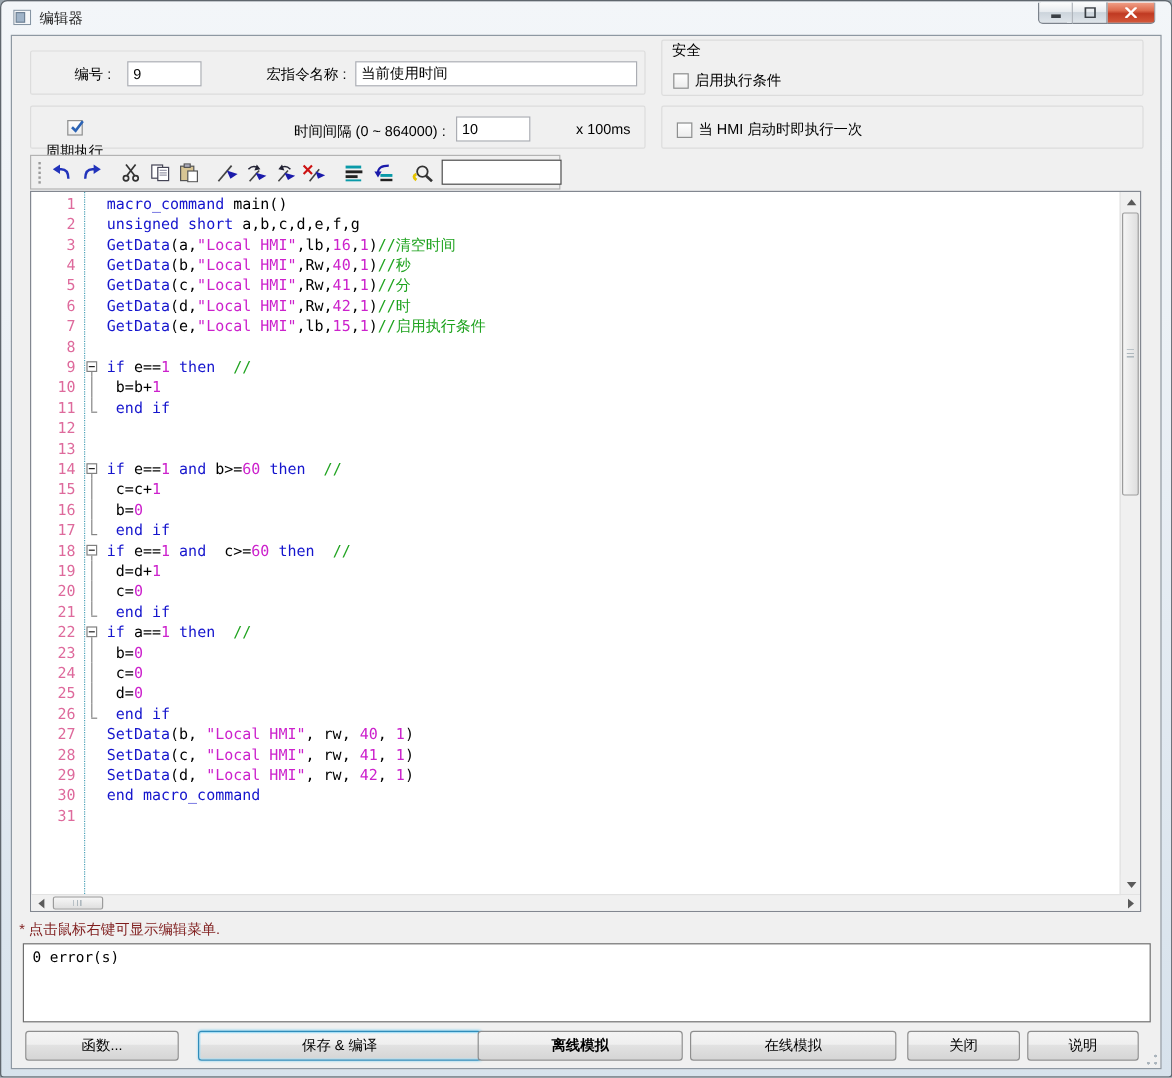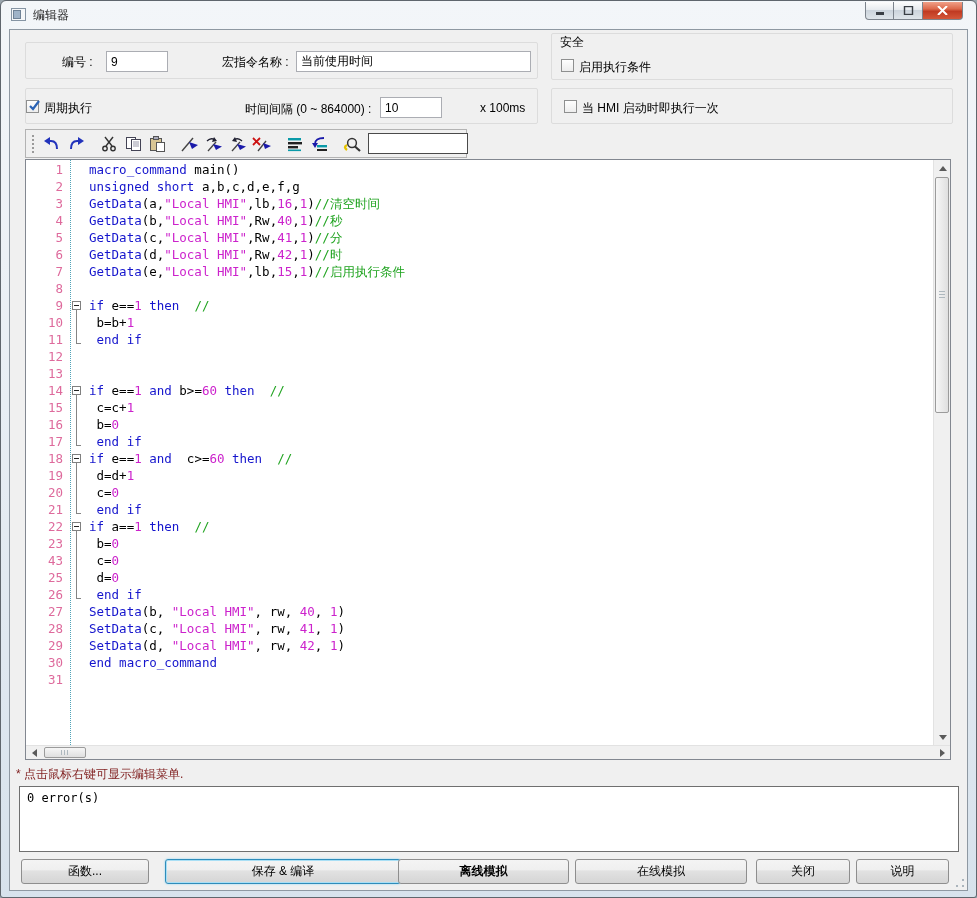--- a/index.html
+++ b/index.html
@@ -14,21 +14,21 @@
   .wc{height:18px;border:1px solid #7c838c;border-top:none;display:flex;align-items:center;justify-content:center;}
   .wc-min{width:29px;border-radius:0 0 0 4px;background:linear-gradient(180deg,#fdfdfd,#e7ebef 45%,#ccd4dc 50%,#dfe5ea);}
   .wc-max{width:29px;border-left:none;background:linear-gradient(180deg,#fdfdfd,#e7ebef 45%,#ccd4dc 50%,#dfe5ea);}
   .wc-close{width:40px;border-left:none;border-radius:0 0 4px 0;background:linear-gradient(180deg,#f0a088,#dd6a4d 40%,#c03a22 55%,#d4573a);}
   
   .client{position:absolute;left:8px;top:28px;width:959px;height:862px;background:#f0f0f0;border:1px solid #8e98a2;}
   .groupbox{position:absolute;border:1px solid #dcdcdc;border-radius:2px;background:#f0f0f0;}
   .lbl{position:absolute;font-size:12px;color:#000;white-space:nowrap;}
   .tbox{position:absolute;border:1px solid #abadb3;background:#fff;font-size:12px;padding:1px 4px;
         font-family:"Liberation Sans","DejaVu Sans",sans-serif;color:#000;}
-  .cb{position:absolute;display:flex;align-items:flex-start;gap:5px;font-size:12px;color:#000;white-space:nowrap;}
+  .cb{position:absolute;display:flex;align-items:center;gap:5px;font-size:12px;color:#000;white-space:nowrap;}
   .cb-box{width:13px;height:13px;border:1px solid #8e8f8f;background:linear-gradient(180deg,#fefefe,#ededed);position:relative;flex:0 0 13px;}
   .cb-box svg{position:absolute;left:0;top:-2px;}
   
   .toolbar{position:absolute;left:15px;top:99px;width:442px;height:29px;border:1px solid #b3b3b3;background:#f0f0f0;
            display:flex;align-items:center;padding-left:4px;}
   .tb-grip{width:3px;height:18px;margin:0 6px 0 2px;border-left:2px dotted #9a9a9a;}
   .tb-btn{width:24px;height:22px;display:flex;align-items:center;justify-content:center;}
   .tb-sep{width:9px;height:22px;}
   .tb-search{width:100px;height:21px;border:1px solid #4a4a4a;background:#fff;margin-left:4px;font-size:12px;padding:0 3px;}
   
@@ -125,21 +125,21 @@
 
     <div class="groupbox" style="left:541px;top:3px;width:402px;height:47px;">
       <span class="lbl" style="left:8px;top:0;">安全</span>
       <span class="cb" style="left:9px;top:25px;">
         <span class="cb-box"></span>
         <span>启用执行条件</span>
       </span>
     </div>
 
     <div class="groupbox" style="left:15px;top:58px;width:513px;height:36px;">
-      <span class="cb" style="left:0;top:11px;">
+      <span class="cb" style="left:12px;top:11px;flex-direction:column;">
         <span class="cb-box">
           <svg width="15" height="14">
               <path d="M3 7 L6 10 L12 2" fill="none" stroke="#2b63b5" stroke-width="2.2"></path>
             </svg>
         </span>
         <span>周期执行</span>
       </span>
       <span class="lbl" style="left:219px;top:12px;">时间间隔 (0 ~ 864000) :</span>
       <input class="tbox" style="left: 354px; top: 8px; width: 62px; height: 21px;" value="10">
       <span class="lbl" style="left:454px;top:12px;">x 100ms</span>
@@ -272,21 +272,21 @@
           <div class="row"><span class="ln">14</span><span class="fold"><span class="f-box"></span><span class="f-down"></span></span><span class="code"><span class="tok-k">if</span><span class="tok-p"> e==</span><span class="tok-n">1</span><span class="tok-k"> and</span><span class="tok-p"> b&gt;=</span><span class="tok-n">60</span><span class="tok-k"> then</span><span class="tok-c">  //</span></span></div>
           <div class="row"><span class="ln">15</span><span class="fold"><span class="f-line"></span></span><span class="code"><span class="tok-p"> c=c+</span><span class="tok-n">1</span></span></div>
           <div class="row"><span class="ln">16</span><span class="fold"><span class="f-line"></span></span><span class="code"><span class="tok-p"> b=</span><span class="tok-n">0</span></span></div>
           <div class="row"><span class="ln">17</span><span class="fold"><span class="f-half"></span><span class="f-foot"></span></span><span class="code"><span class="tok-p"> </span><span class="tok-k">end if</span></span></div>
           <div class="row"><span class="ln">18</span><span class="fold"><span class="f-box"></span><span class="f-down"></span></span><span class="code"><span class="tok-k">if</span><span class="tok-p"> e==</span><span class="tok-n">1</span><span class="tok-k"> and</span><span class="tok-p">  c&gt;=</span><span class="tok-n">60</span><span class="tok-k"> then</span><span class="tok-c">  //</span></span></div>
           <div class="row"><span class="ln">19</span><span class="fold"><span class="f-line"></span></span><span class="code"><span class="tok-p"> d=d+</span><span class="tok-n">1</span></span></div>
           <div class="row"><span class="ln">20</span><span class="fold"><span class="f-line"></span></span><span class="code"><span class="tok-p"> c=</span><span class="tok-n">0</span></span></div>
           <div class="row"><span class="ln">21</span><span class="fold"><span class="f-half"></span><span class="f-foot"></span></span><span class="code"><span class="tok-p"> </span><span class="tok-k">end if</span></span></div>
           <div class="row"><span class="ln">22</span><span class="fold"><span class="f-box"></span><span class="f-down"></span></span><span class="code"><span class="tok-k">if</span><span class="tok-p"> a==</span><span class="tok-n">1</span><span class="tok-k"> then</span><span class="tok-c">  //</span></span></div>
           <div class="row"><span class="ln">23</span><span class="fold"><span class="f-line"></span></span><span class="code"><span class="tok-p"> b=</span><span class="tok-n">0</span></span></div>
-          <div class="row"><span class="ln">43</span><span class="fold"><span class="f-line"></span></span><span class="code"><span class="tok-p"> c=</span><span class="tok-n">0</span></span></div>
+          <div class="row"><span class="ln">24</span><span class="fold"><span class="f-line"></span></span><span class="code"><span class="tok-p"> c=</span><span class="tok-n">0</span></span></div>
           <div class="row"><span class="ln">25</span><span class="fold"><span class="f-line"></span></span><span class="code"><span class="tok-p"> d=</span><span class="tok-n">0</span></span></div>
           <div class="row"><span class="ln">26</span><span class="fold"><span class="f-half"></span><span class="f-foot"></span></span><span class="code"><span class="tok-p"> </span><span class="tok-k">end if</span></span></div>
           <div class="row"><span class="ln">27</span><span class="fold"></span><span class="code"><span class="tok-k">SetData</span><span class="tok-p">(b, </span><span class="tok-s">"Local HMI"</span><span class="tok-p">, rw, </span><span class="tok-n">40</span><span class="tok-p">, </span><span class="tok-n">1</span><span class="tok-p">)</span></span></div>
           <div class="row"><span class="ln">28</span><span class="fold"></span><span class="code"><span class="tok-k">SetData</span><span class="tok-p">(c, </span><span class="tok-s">"Local HMI"</span><span class="tok-p">, rw, </span><span class="tok-n">41</span><span class="tok-p">, </span><span class="tok-n">1</span><span class="tok-p">)</span></span></div>
           <div class="row"><span class="ln">29</span><span class="fold"></span><span class="code"><span class="tok-k">SetData</span><span class="tok-p">(d, </span><span class="tok-s">"Local HMI"</span><span class="tok-p">, rw, </span><span class="tok-n">42</span><span class="tok-p">, </span><span class="tok-n">1</span><span class="tok-p">)</span></span></div>
           <div class="row"><span class="ln">30</span><span class="fold"></span><span class="code"><span class="tok-k">end macro_command</span></span></div>
           <div class="row"><span class="ln">31</span><span class="fold"></span><span class="code"></span></div>
         </div>
       <div class="vscroll">
         <span class="sb-btn" style="left:0;top:0;width:17px;height:16px;">

